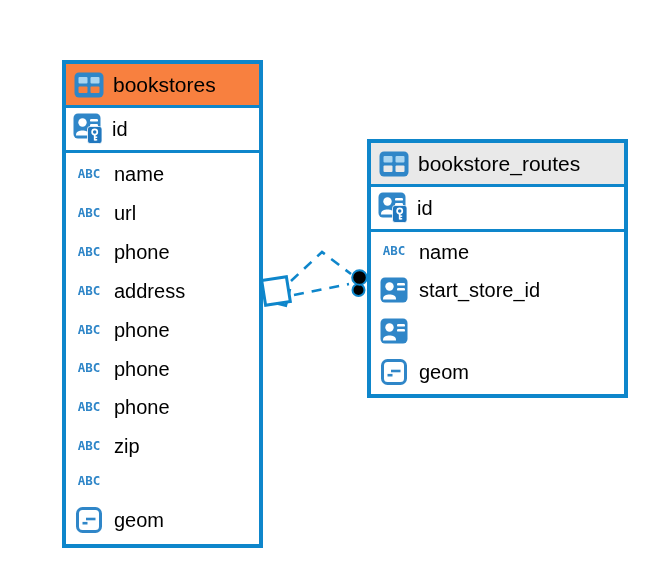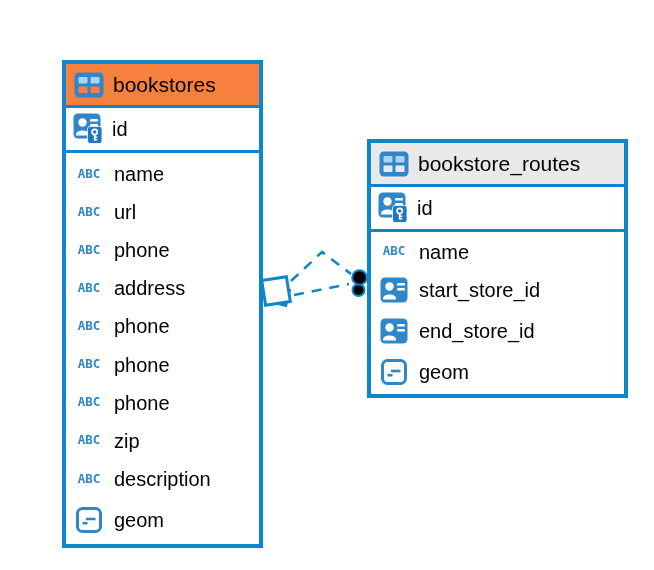--- a/index.html
+++ b/index.html
@@ -193,21 +193,20 @@
       <div class="col-row">
         <span class="abc-icon">ABC</span>
         <span class="col-label">phone</span>
       </div>
       <div class="col-row">
         <span class="abc-icon">ABC</span>
         <span class="col-label">zip</span>
       </div>
       <div class="col-row">
         <span class="abc-icon">ABC</span>
-        <span class="col-label">description</span>
       </div>
       <div class="col-row">
         <svg class="type-icon" width="26" height="26" style="margin:0 3px">
             <use href="#icon-geom"></use>
           </svg>
         <span class="col-label">geom</span>
       </div>
     </div>
   </div>
 
@@ -232,21 +231,20 @@
       <div class="col-row">
         <svg class="type-icon" width="28" height="26" style="margin:0 2px">
             <use href="#icon-card"></use>
           </svg>
         <span class="col-label">start_store_id</span>
       </div>
       <div class="col-row">
         <svg class="type-icon" width="28" height="26" style="margin:0 2px">
             <use href="#icon-card"></use>
           </svg>
-        <span class="col-label">end_store_id</span>
       </div>
       <div class="col-row">
         <svg class="type-icon" width="26" height="26" style="margin:0 3px">
             <use href="#icon-geom"></use>
           </svg>
         <span class="col-label">geom</span>
       </div>
     </div>
   </div>
 

